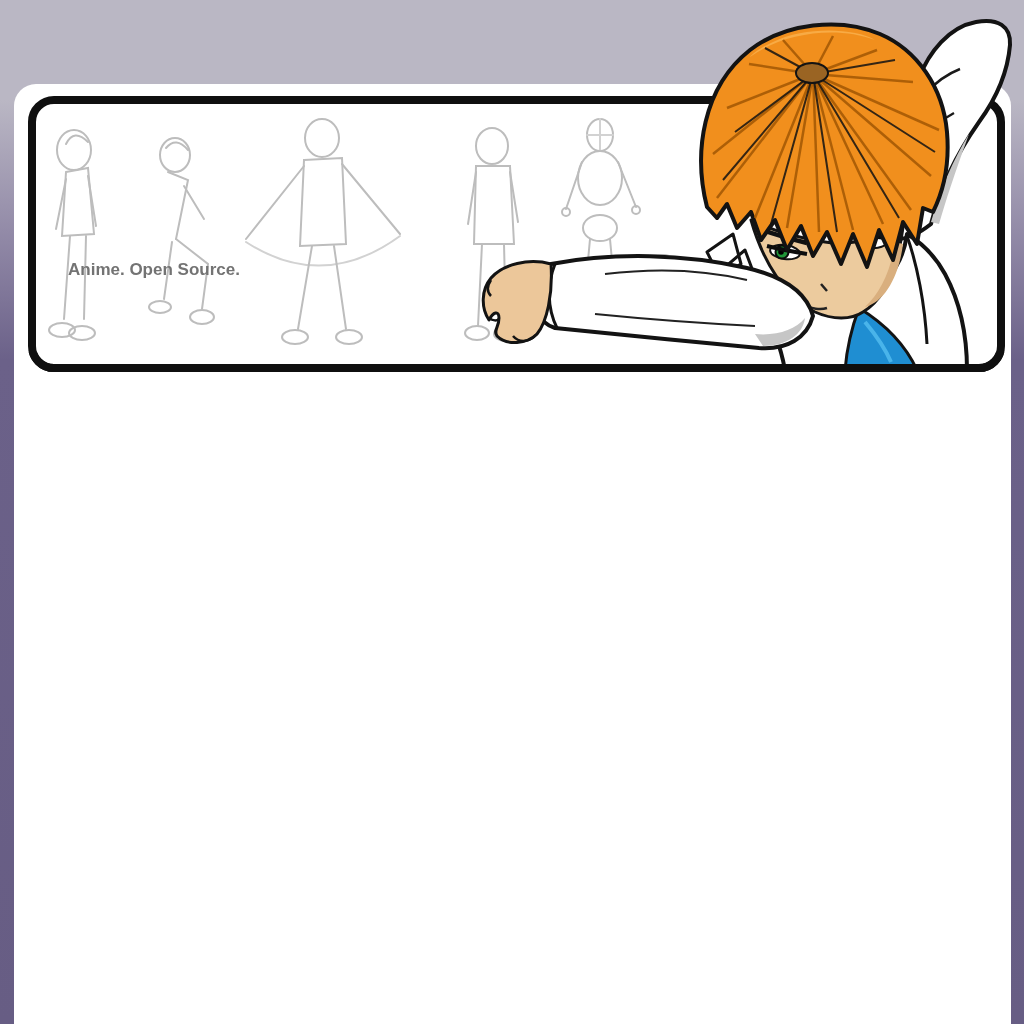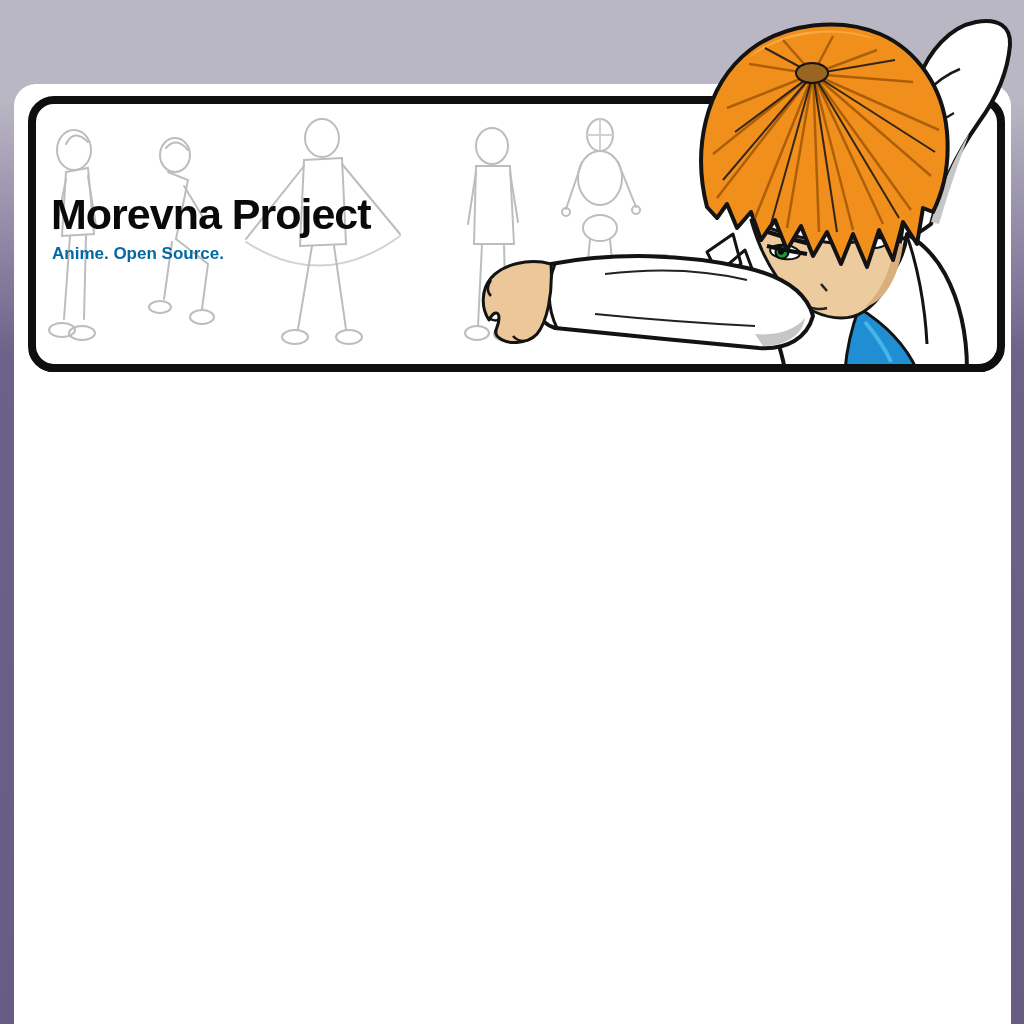--- a/index.html
+++ b/index.html
@@ -17,21 +17,21 @@
     background:#ffffff;border:8px solid #0f0f0f;border-radius:26px;
     overflow:hidden;z-index:2;
   }
   .sketches{position:absolute;left:0;top:0;width:961px;height:260px;}
   .site-title{
     position:absolute;left:15px;top:86px;z-index:3;
     font-size:43px;font-weight:bold;color:#0a0a0a;letter-spacing:-1px;margin:0;
   }
   .site-tagline{
     position:absolute;left:16px;top:140px;z-index:3;
-    font-size:17px;font-weight:bold;color:#0369a1;margin:0;
+    font-size:17px;font-weight:bold;color:#737373;margin:16px;
   }
   .character-clip{
     position:absolute;left:455px;top:12px;width:565px;height:360px;
     overflow:hidden;z-index:5;pointer-events:none;
   }
   .banner-border-overlay{
     position:absolute;left:28px;top:96px;width:961px;height:260px;
     border:8px solid #0f0f0f;border-radius:26px;background:transparent;
     clip-path:inset(256px 0 0 0);z-index:6;pointer-events:none;
   }
@@ -102,21 +102,20 @@
       <path d="M546,58 L530,105 M582,58 L600,103"></path>
       <circle cx="530" cy="108" r="4"></circle>
         <circle cx="600" cy="106" r="4"></circle>
       <path d="M554,135 L548,200 M574,135 L580,200"></path>
       <circle cx="548" cy="168" r="3" stroke="#d2d2d2"></circle>
         <circle cx="578" cy="168" r="3" stroke="#d2d2d2"></circle>
       <ellipse cx="546" cy="207" rx="10" ry="6"></ellipse>
         <ellipse cx="582" cy="207" rx="10" ry="6"></ellipse>
     </g>
   </svg>
-  <h1 class="site-title">Morevna Project</h1>
   <p class="site-tagline">Anime. Open Source.</p>
 </div>
 
 <div class="character-clip">
   <svg viewBox="0 0 565 360" width="565" height="360">
 
     <path d="M438,226 C442,160 448,105 464,66 C474,40 494,15 521,10 C543,6 556,14 555,33 C553,57 543,84 524,110 C505,137 486,172 476,212 C462,223 448,229 438,226 Z" fill="#ffffff" stroke="#131313" stroke-width="4" stroke-linejoin="round"></path>
     <path d="M470,82 C480,71 492,62 505,57 M460,132 C472,119 486,108 499,101" fill="none" stroke="#1a1a1a" stroke-width="2.5"></path>
     <path d="M476,210 C486,176 498,148 514,122 C500,160 490,191 484,212 Z" fill="#c6c6c6"></path>
 

